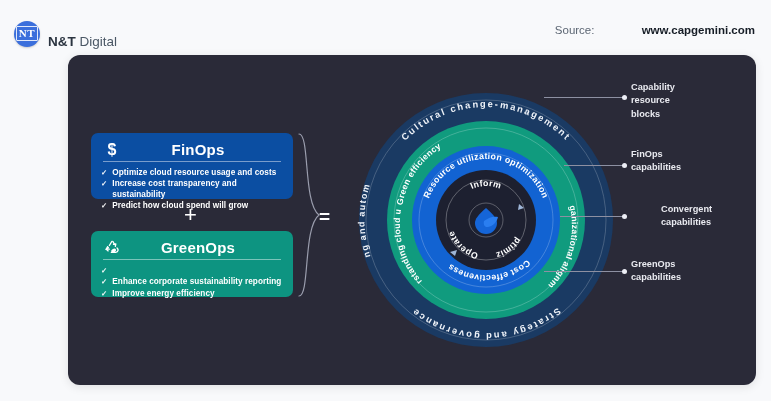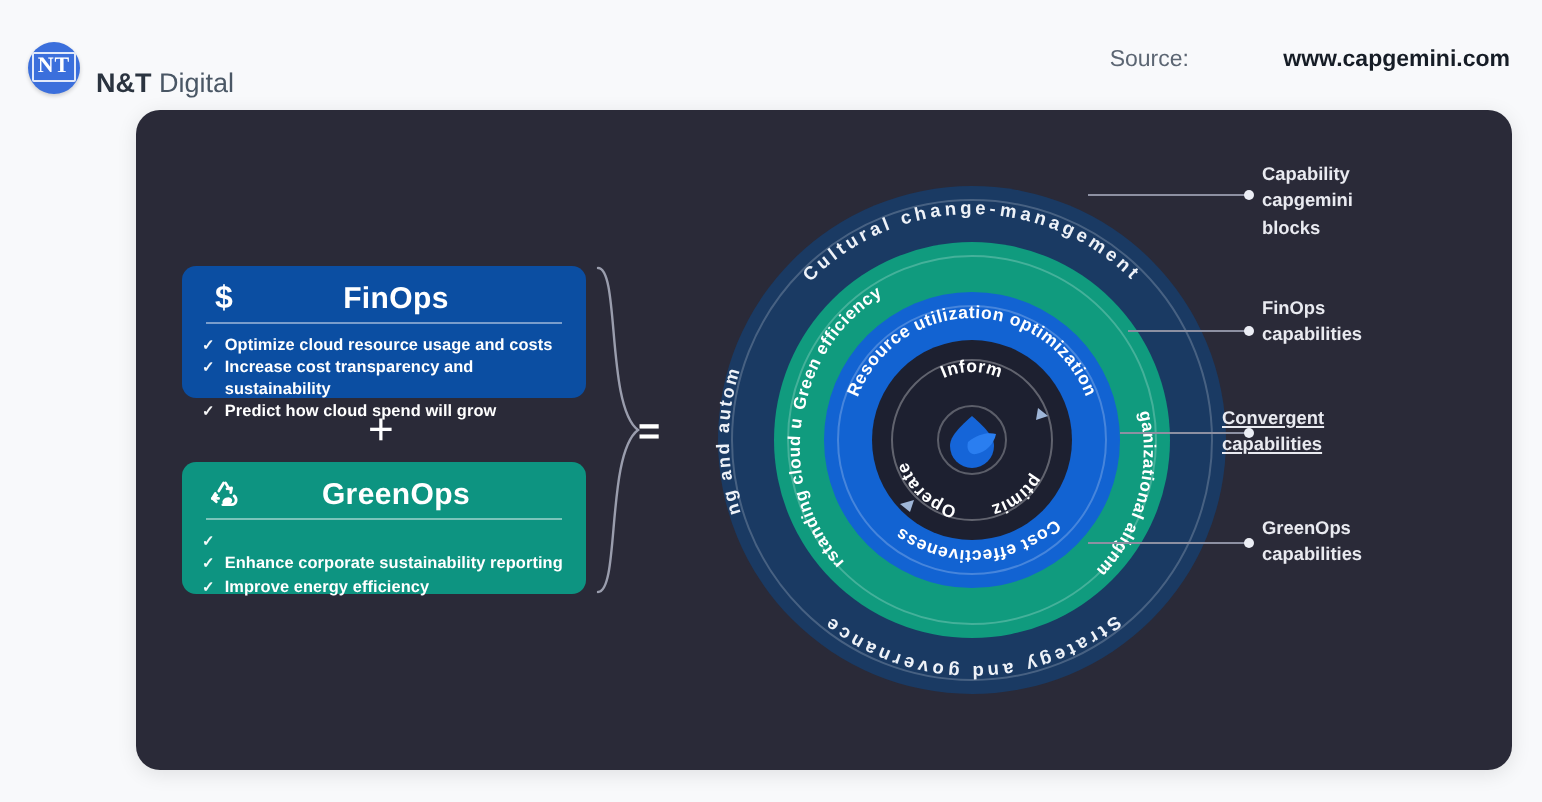--- a/index.html
+++ b/index.html
@@ -69,21 +69,21 @@
   .brace { position:absolute; left:230px; top:78px; width:22px; height:164px; }
   .equals { position:absolute; left:251px; top:152px; color:#fff; font-size:19px; font-weight:bold; line-height:1; }
 
   
   .wheel { position:absolute; left:283px; top:3px; width:270px; height:324px; }
 
   
   .anno { position:absolute; color:#e9eaf0; font-size:9.2px; font-weight:bold; line-height:1.45; }
   .anno.a1 { left:563px; top:26px; }
   .anno.a2 { left:563px; top:93px; }
-  .anno.a3 { left:543px; top:148px;text-decoration:underline; }
+  .anno.a3 { left:593px; top:148px; }
   .anno.a4 { left:563px; top:203px; }
 
   .leader { position:absolute; height:1px; background:#8d90a2; }
   .leader .dot {
     position:absolute; right:-3px; top:-2.5px; width:5px; height:5px;
     border-radius:50%; background:#eceef5;
   }
   .leader.l1 { left:476px; top:42px;  width:80px; }
   .leader.l2 { left:496px; top:110px; width:60px; }
   .leader.l3 { left:492px; top:161px; width:64px; }
@@ -253,21 +253,21 @@
       </div>
     <div class="leader l3">
         <span class="dot"></span>
       </div>
     <div class="leader l4">
         <span class="dot"></span>
       </div>
 
     <div class="anno a1">
       <div>Capability</div>
-      <div>capgemini</div>
+      <div>resource</div>
       <div>blocks</div>
     </div>
     <div class="anno a2">
       <div>FinOps</div>
       <div>capabilities</div>
     </div>
     <div class="anno a3">
       <div>Convergent</div>
       <div>capabilities</div>
     </div>

